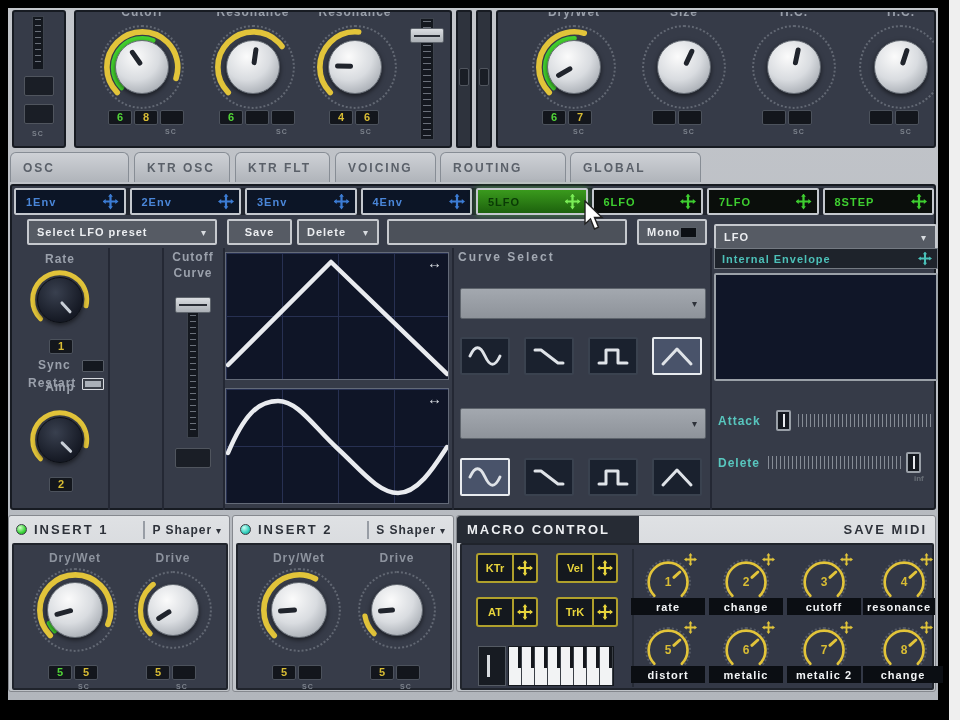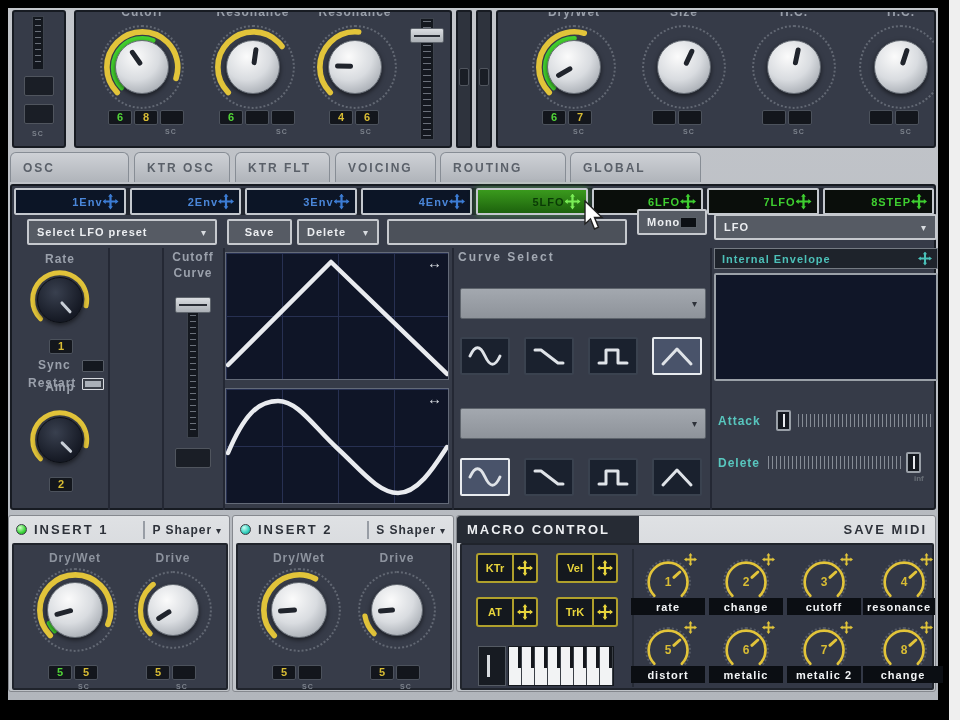--- a/index.html
+++ b/index.html
@@ -33,21 +33,21 @@
 
   
   .xh{display:inline-block;background:currentColor;clip-path:polygon(50% 0,65% 20%,57% 20%,57% 43%,80% 43%,80% 35%,100% 50%,80% 65%,80% 57%,57% 57%,57% 80%,65% 80%,50% 100%,35% 80%,43% 80%,43% 57%,20% 57%,20% 65%,0 50%,20% 35%,20% 43%,43% 43%,43% 20%,35% 20%)}
 
   
   .mtab{position:absolute;height:30px;background:linear-gradient(#ced1d6,#b0b4ba);border:1px solid #878d95;border-bottom:none;border-radius:6px 6px 0 0;font-size:12px;font-weight:bold;color:#5a6069;letter-spacing:2px;padding:8px 0 0 12px}
 
   
   .modtabs{position:absolute;left:2px;top:2px;width:920px;height:27px;display:flex;gap:4px;background:#21252e}
   .modtab{flex:1;height:27px;border:2px solid #c4c8ce;border-radius:2px;display:flex;align-items:center;justify-content:space-between;padding:0 5px 0 10px}
-  .modtab .mtlabel{flex:1;text-align:right;font-size:11px;font-weight:bold;letter-spacing:1px}
+  .modtab .mtlabel{flex:1;text-align:left;font-size:11px;font-weight:bold;letter-spacing:1px}
   .modtab.env{background:#0c1526}.modtab.env .mtlabel{color:#4a86d8}.modtab.env .xh{color:#3c7cd4}
   .modtab.lfo{background:#0a0e0b}.modtab.lfo .mtlabel{color:#3ece30}.modtab.lfo .xh{color:#3ece30}
   .modtab.sel{background:linear-gradient(#3a9a1d,#1d620d);box-shadow:0 0 7px rgba(80,220,50,.5)}
   .modtab.sel .mtlabel{color:#0a3a06}.modtab.sel .xh{color:#7aee56}
 
   
   .pr{position:absolute;height:26px;background:#565b64;border:2px solid #c6c9ce;border-radius:2px;color:#eceef1;font-size:11px;font-weight:bold;letter-spacing:1px;display:flex;align-items:center;padding:0 8px}
   .pr.dd::after{content:"▾";margin-left:auto;color:#d8dbdf;font-size:10px}
   .pr.field{background:#4c515a}
   .chk{width:18px;height:11px;background:#0c0f14;border:1px solid #5a6068;margin-left:auto}
@@ -268,25 +268,25 @@
       <div class="modtab lfo">
           <span class="mtlabel">8STEP</span>
           <span class="xh" style="width:16px;height:16px"></span>
         </div>
     </div>
 
     <div class="pr dd" style="left:15px;top:33px;width:190px">Select LFO preset</div>
     <div class="pr" style="left:215px;top:33px;width:65px;justify-content:center">Save</div>
     <div class="pr dd" style="left:285px;top:33px;width:82px">Delete</div>
     <div class="pr field" style="left:375px;top:33px;width:240px"></div>
-    <div class="pr" style="left:625px;top:23px;width:70px">
+    <div class="pr" style="left:625px;top:33px;width:70px">
         <span>Mono</span>
         <span class="chk"></span>
       </div>
-    <div class="pr dd" style="left:702px;top:28px;width:223px">LFO</div>
+    <div class="pr dd" style="left:702px;top:38px;width:223px">LFO</div>
 
     <div class="elabel" style="left:48px;top:66px">Rate</div>
     <div class="knob" style="left:16px;top:82px;width:64px;height:64px">
       <svg class="arcsvg" viewBox="0 0 100 100">
         <path class="arc-y" d="M18.9 81.1 A44 44 0 1 1 81.1 81.1" pathLength="100" style="stroke-dasharray:88 100;stroke-width:8"></path>
       </svg>
       <div class="cap dark" style="width:46px;height:46px">
           <div class="ptr light" style="transform:rotate(138deg)"></div>
         </div>
     </div>

